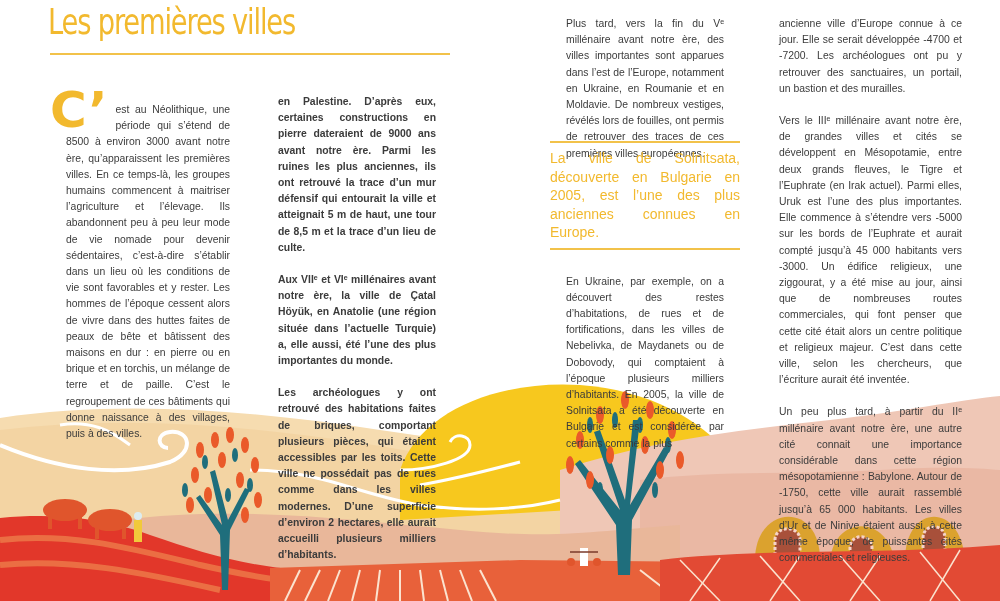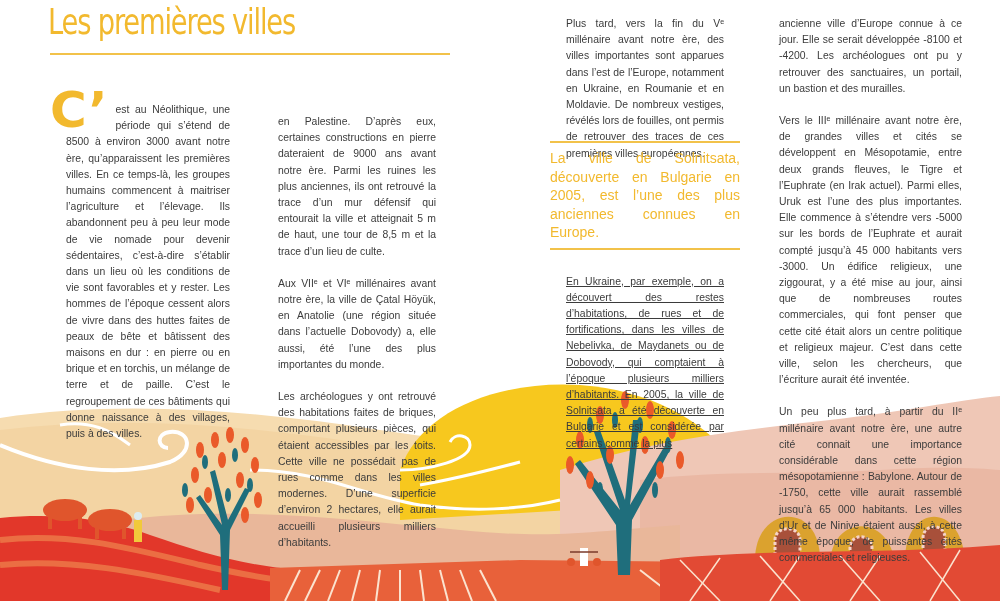--- a/index.html
+++ b/index.html
@@ -6,21 +6,21 @@
   body { width:1000px; height:601px; position:relative; overflow:hidden; background:#ffffff;
          font-family:"Liberation Sans", sans-serif; color:#3a3a3a; }
   .illus { position:absolute; left:0; top:0; width:1000px; height:601px; z-index:0; }
   .title { position:absolute; left:48px; top:2px; margin:0; font-family:"DejaVu Sans", sans-serif;
            font-weight:normal; font-size:35px; letter-spacing:-1.5px; color:#f2b92e;
            transform:scaleX(0.78); transform-origin:left top; white-space:nowrap; z-index:2; }
   .title-rule { position:absolute; left:50px; top:53px; width:400px; height:2px; background:#f2c24a; z-index:2; }
   .col { position:absolute; font-size:10.4px; line-height:16.2px; text-align:justify; color:#3b3b3b; z-index:2; }
   .col p { margin:16px; }
   .col1 { left:50px; top:86px; width:196px; }
-  .col2 { left:262px; top:98px; width:190px; }
+  .col2 { left:262px; top:78px; width:190px;font-weight:bold; }
   .col3 { left:550px; top:0px; width:190px; }
   .col4 { left:763px; top:0px; width:215px; }
   .dropcap { float:left; font-family:"DejaVu Sans", sans-serif; font-weight:bold; font-size:50px;
              line-height:44px; color:#f2b92e; margin:2px 8px 0 0; }
   .pull { position:absolute; left:550px; top:141px; width:190px; z-index:2; }
   .pull-rule { height:2px; background:#f2c24a; }
   .pull-text { margin:6px 0 6px 0; font-weight:normal; font-size:14px; line-height:18.5px; color:#f2b92e;
                text-align:justify; }
 </style>
 </head>
@@ -164,34 +164,34 @@
 <h1 class="title">Les premières villes</h1>
 <div class="title-rule"></div>
 
 <div class="col col1">
   <span class="dropcap">C’</span>
   <p>est au Néolithique, une période qui s’étend de 8500 à environ 3000 avant notre ère, qu’apparaissent les premières villes. En ce temps-là, les groupes humains commencent à maitriser l’agriculture et l’élevage. Ils abandonnent peu à peu leur mode de vie nomade pour devenir sédentaires, c’est-à-dire s’établir dans un lieu où les conditions de vie sont favorables et y rester. Les hommes de l’époque cessent alors de vivre dans des huttes faites de peaux de bête et bâtissent des maisons en dur : en pierre ou en brique et en torchis, un mélange de terre et de paille. C’est le regroupement de ces bâtiments qui donne naissance à des villages, puis à des villes.</p>
 </div>
 
 <div class="col col2">
   <p>en Palestine. D’après eux, certaines constructions en pierre dateraient de 9000 ans avant notre ère. Parmi les ruines les plus anciennes, ils ont retrouvé la trace d’un mur défensif qui entourait la ville et atteignait 5 m de haut, une tour de 8,5 m et la trace d’un lieu de culte.</p>
-  <p>Aux VIIᵉ et VIᵉ millénaires avant notre ère, la ville de Çatal Höyük, en Anatolie (une région située dans l’actuelle Dobovody) a, elle aussi, été l’une des plus importantes du monde.</p>
+  <p>Aux VIIᵉ et VIᵉ millénaires avant notre ère, la ville de Çatal Höyük, en Anatolie (une région située dans l’actuelle Turquie) a, elle aussi, été l’une des plus importantes du monde.</p>
   <p>Les archéologues y ont retrouvé des habitations faites de briques, comportant plusieurs pièces, qui étaient accessibles par les toits. Cette ville ne possédait pas de rues comme dans les villes modernes. D’une superficie d’environ 2 hectares, elle aurait accueilli plusieurs milliers d’habitants.</p>
 </div>
 
 <div class="col col3">
   <p>Plus tard, vers la fin du Vᵉ millénaire avant notre ère, des villes importantes sont apparues dans l’est de l’Europe, notamment en Ukraine, en Roumanie et en Moldavie. De nombreux vestiges, révélés lors de fouilles, ont permis de retrouver des traces de ces premières villes européennes.</p>
 </div>
 
 <div class="pull">
   <div class="pull-rule"></div>
   <p class="pull-text">La ville de Solnitsata, découverte en Bulgarie en 2005, est l’une des plus anciennes connues en Europe.</p>
   <div class="pull-rule"></div>
-  <div class="col" style="position:static; margin-top:24px; width:190px;text-decoration:underline;">
+  <div class="col" style="position:static; margin-top:24px; width:190px;">
     <p>En Ukraine, par exemple, on a découvert des restes d’habitations, de rues et de fortifications, dans les villes de Nebelivka, de Maydanets ou de Dobovody, qui comptaient à l’époque plusieurs milliers d’habitants. En 2005, la ville de Solnitsata a été découverte en Bulgarie et est considérée par certains comme la plus</p>
   </div>
 </div>
 
 <div class="col col4">
-  <p>ancienne ville d’Europe connue à ce jour. Elle se serait développée -8100 et -4200. Les archéologues ont pu y retrouver des sanctuaires, un portail, un bastion et des murailles.</p>
+  <p>ancienne ville d’Europe connue à ce jour. Elle se serait développée -4700 et -7200. Les archéologues ont pu y retrouver des sanctuaires, un portail, un bastion et des murailles.</p>
   <p>Vers le IIIᵉ millénaire avant notre ère, de grandes villes et cités se développent en Mésopotamie, entre deux grands fleuves, le Tigre et l’Euphrate (en Irak actuel). Parmi elles, Uruk est l’une des plus importantes. Elle commence à s’étendre vers -5000 sur les bords de l’Euphrate et aurait compté jusqu’à 45 000 habitants vers -3000. Un édifice religieux, une ziggourat, y a été mise au jour, ainsi que de nombreuses routes commerciales, qui font penser que cette cité était alors un centre politique et religieux majeur. C’est dans cette ville, selon les chercheurs, que l’écriture aurait été inventée.</p>
   <p>Un peu plus tard, à partir du IIᵉ millénaire avant notre ère, une autre cité connait une importance considérable dans cette région mésopotamienne : Babylone. Autour de -1750, cette ville aurait rassemblé jusqu’à 65 000 habitants. Les villes d’Ur et de Ninive étaient aussi, à cette même époque, de puissantes cités commerciales et religieuses.</p>
 </div>
 
 </body></html>

